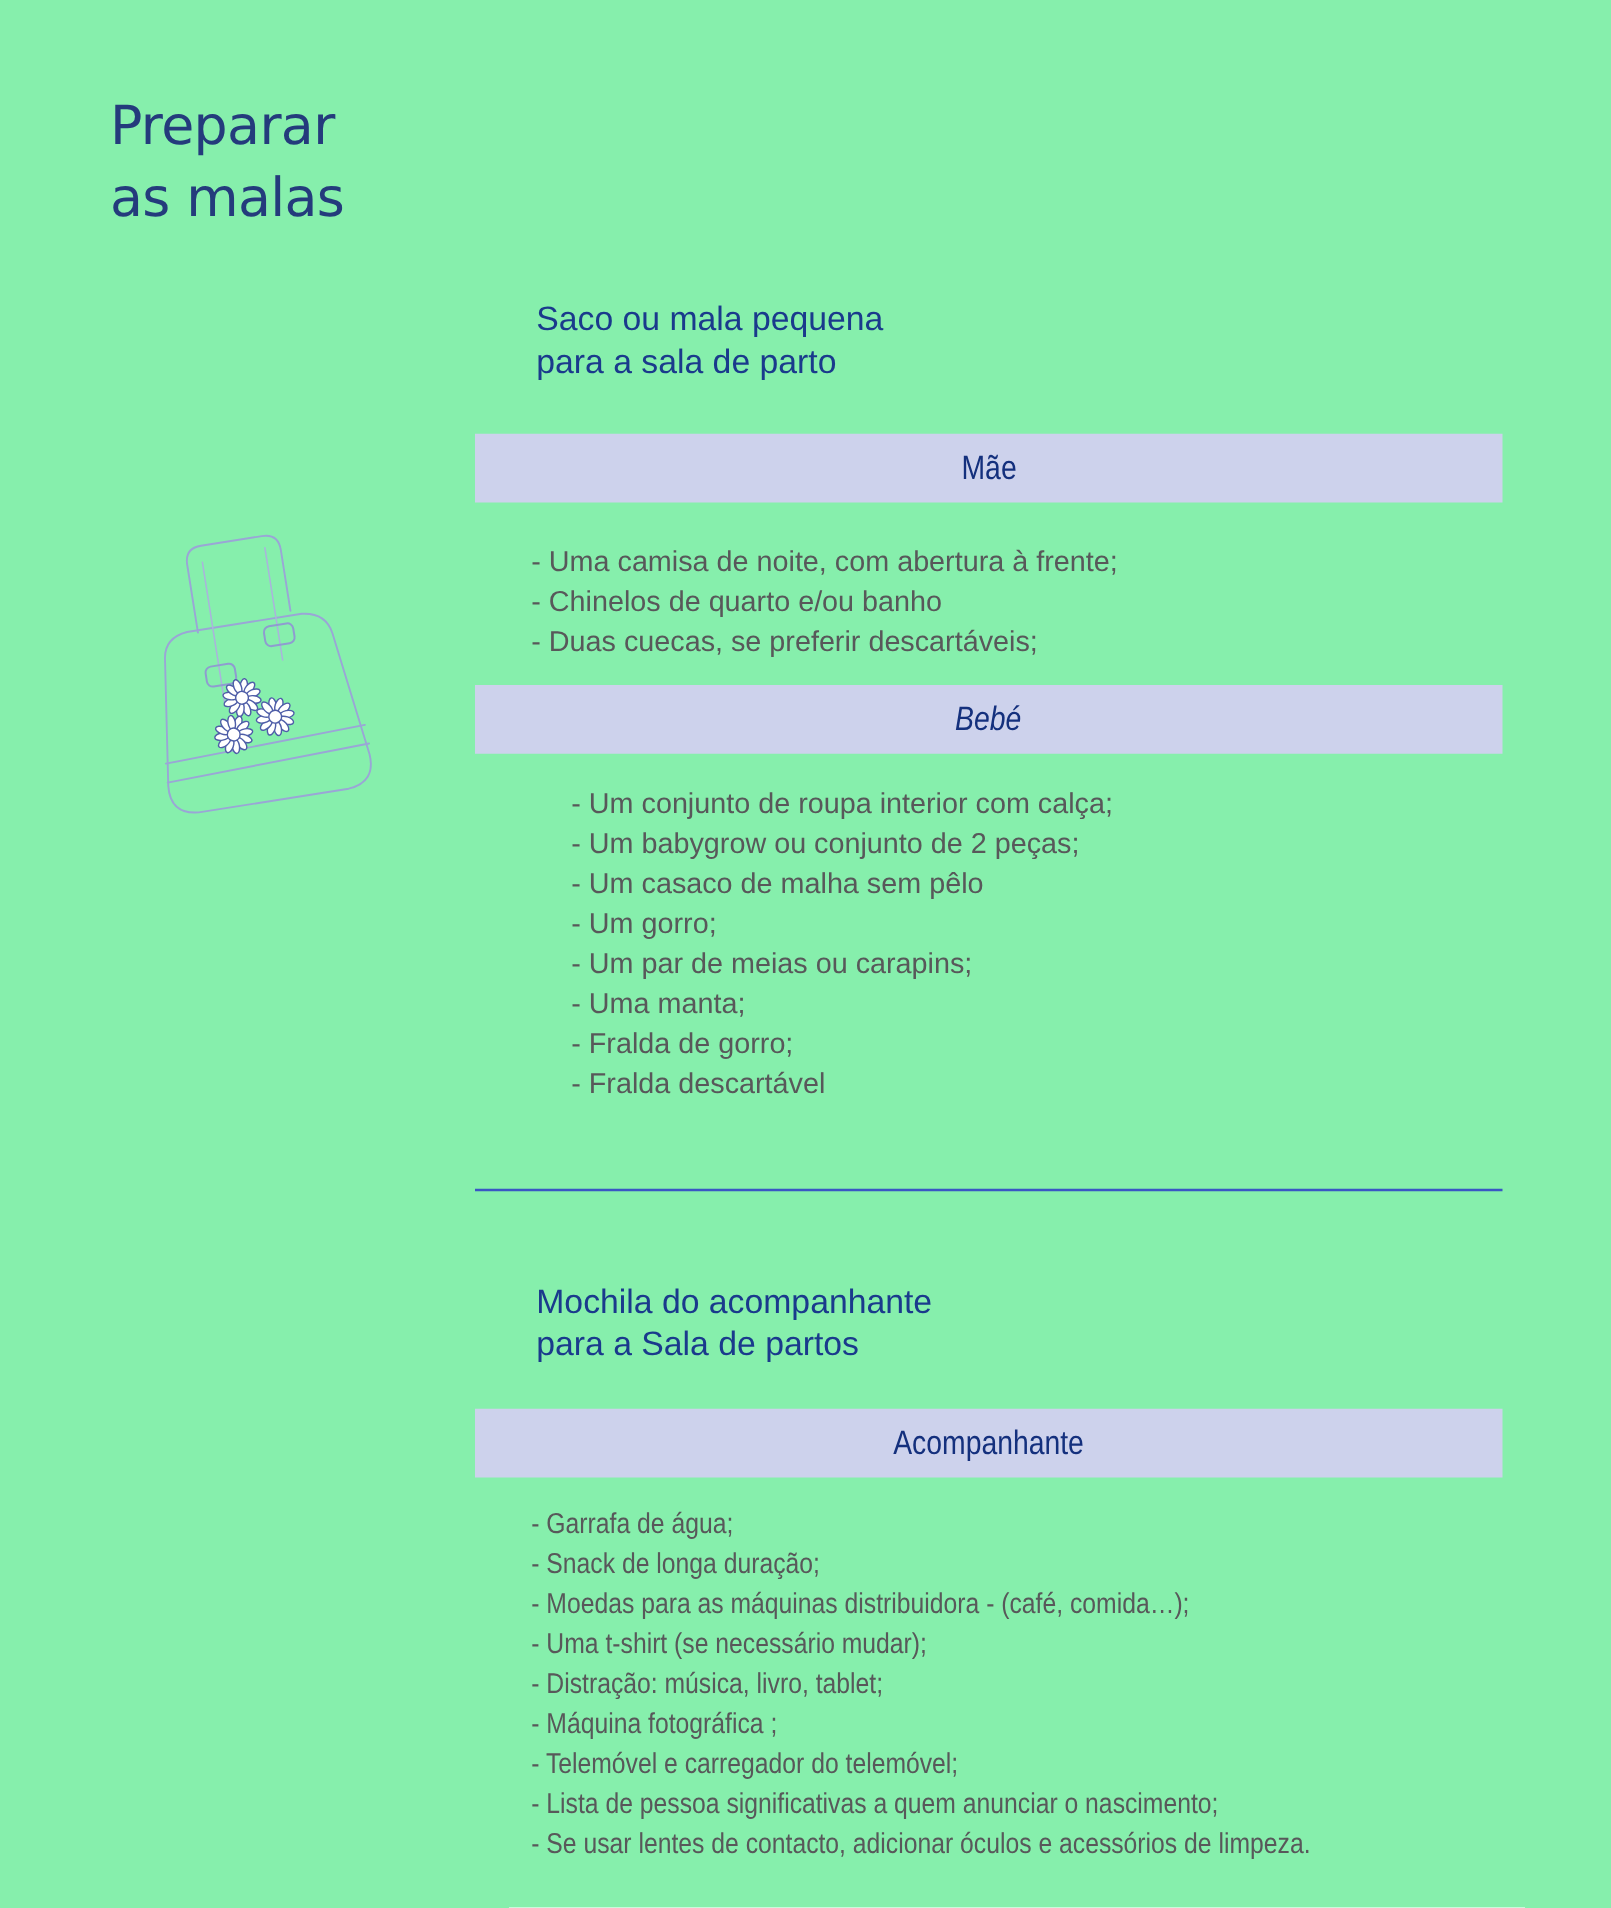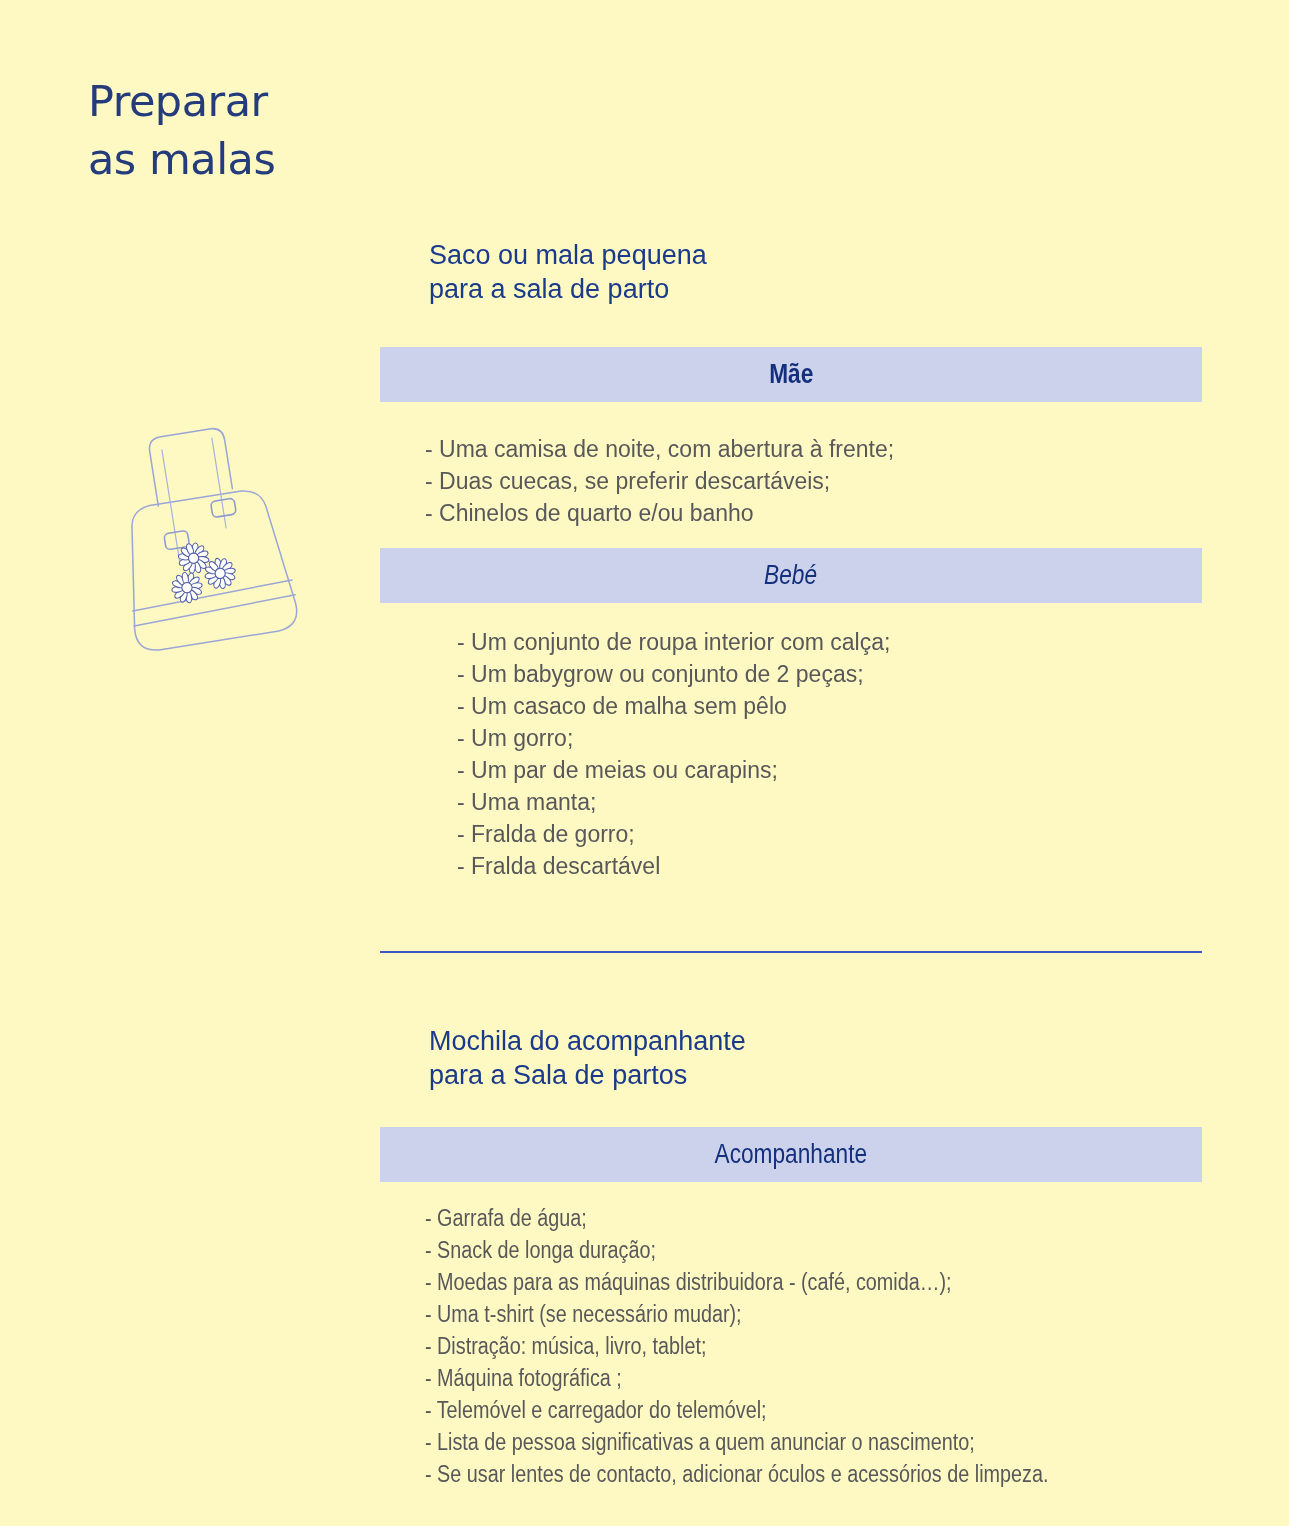--- a/index.html
+++ b/index.html
@@ -1,20 +1,20 @@
 <!DOCTYPE html>
 <html><head>
 <meta charset="utf-8">
 <style>
   html, body { margin: 0; padding: 0; background: #ffffff; }
   .page {
     position: relative;
     width: 1289px;
     height: 1526px;
-    background: #fef9c3;
+    background: #86efac;
     overflow: hidden;
     font-family: "Liberation Sans", sans-serif;
   }
 
   
   .page-title {
     position: absolute;
     left: 88px;
     top: 72px;
     margin: 0;
@@ -53,21 +53,21 @@
     position: absolute;
     left: 380px;
     width: 822px;
     height: 55px;
     background: #cdd2ec;
     text-align: center;
     line-height: 55px;
     font-size: 27px;
     color: #14307d;
   }
-  .banner-1 { top: 347px; font-weight: bold; }
+  .banner-1 { top: 347px; }
   .banner-2 { top: 548px; font-style: italic; }
   .banner-3 { top: 1127px; }
   .banner-text {
     display: inline-block;
     transform: scaleX(0.84);
     transform-origin: 50% 50%;
   }
 
   
   .list {
@@ -148,22 +148,22 @@
     <div>Saco ou mala pequena</div>
     <div>para a sala de parto</div>
   </div>
 
   <div class="banner banner-1">
     <span class="banner-text">Mãe</span>
   </div>
 
   <div class="list list-1">
       <div class="list-line">- Uma camisa de noite, com abertura à frente;</div>
+      <div class="list-line">- Chinelos de quarto e/ou banho</div>
       <div class="list-line">- Duas cuecas, se preferir descartáveis;</div>
-      <div class="list-line">- Chinelos de quarto e/ou banho</div>
     </div>
 
   <div class="banner banner-2">
     <span class="banner-text">Bebé</span>
   </div>
 
   <div class="list list-2">
       <div class="list-line">- Um conjunto de roupa interior com calça;</div>
       <div class="list-line">- Um babygrow ou conjunto de 2 peças;</div>
       <div class="list-line">- Um casaco de malha sem pêlo</div>

